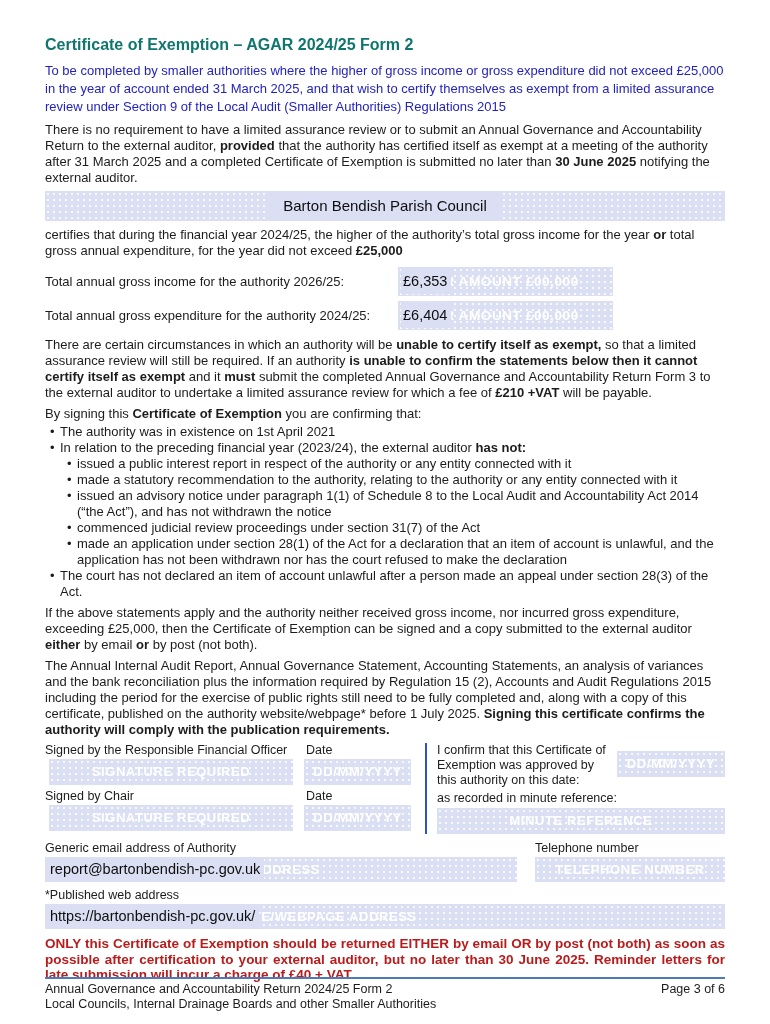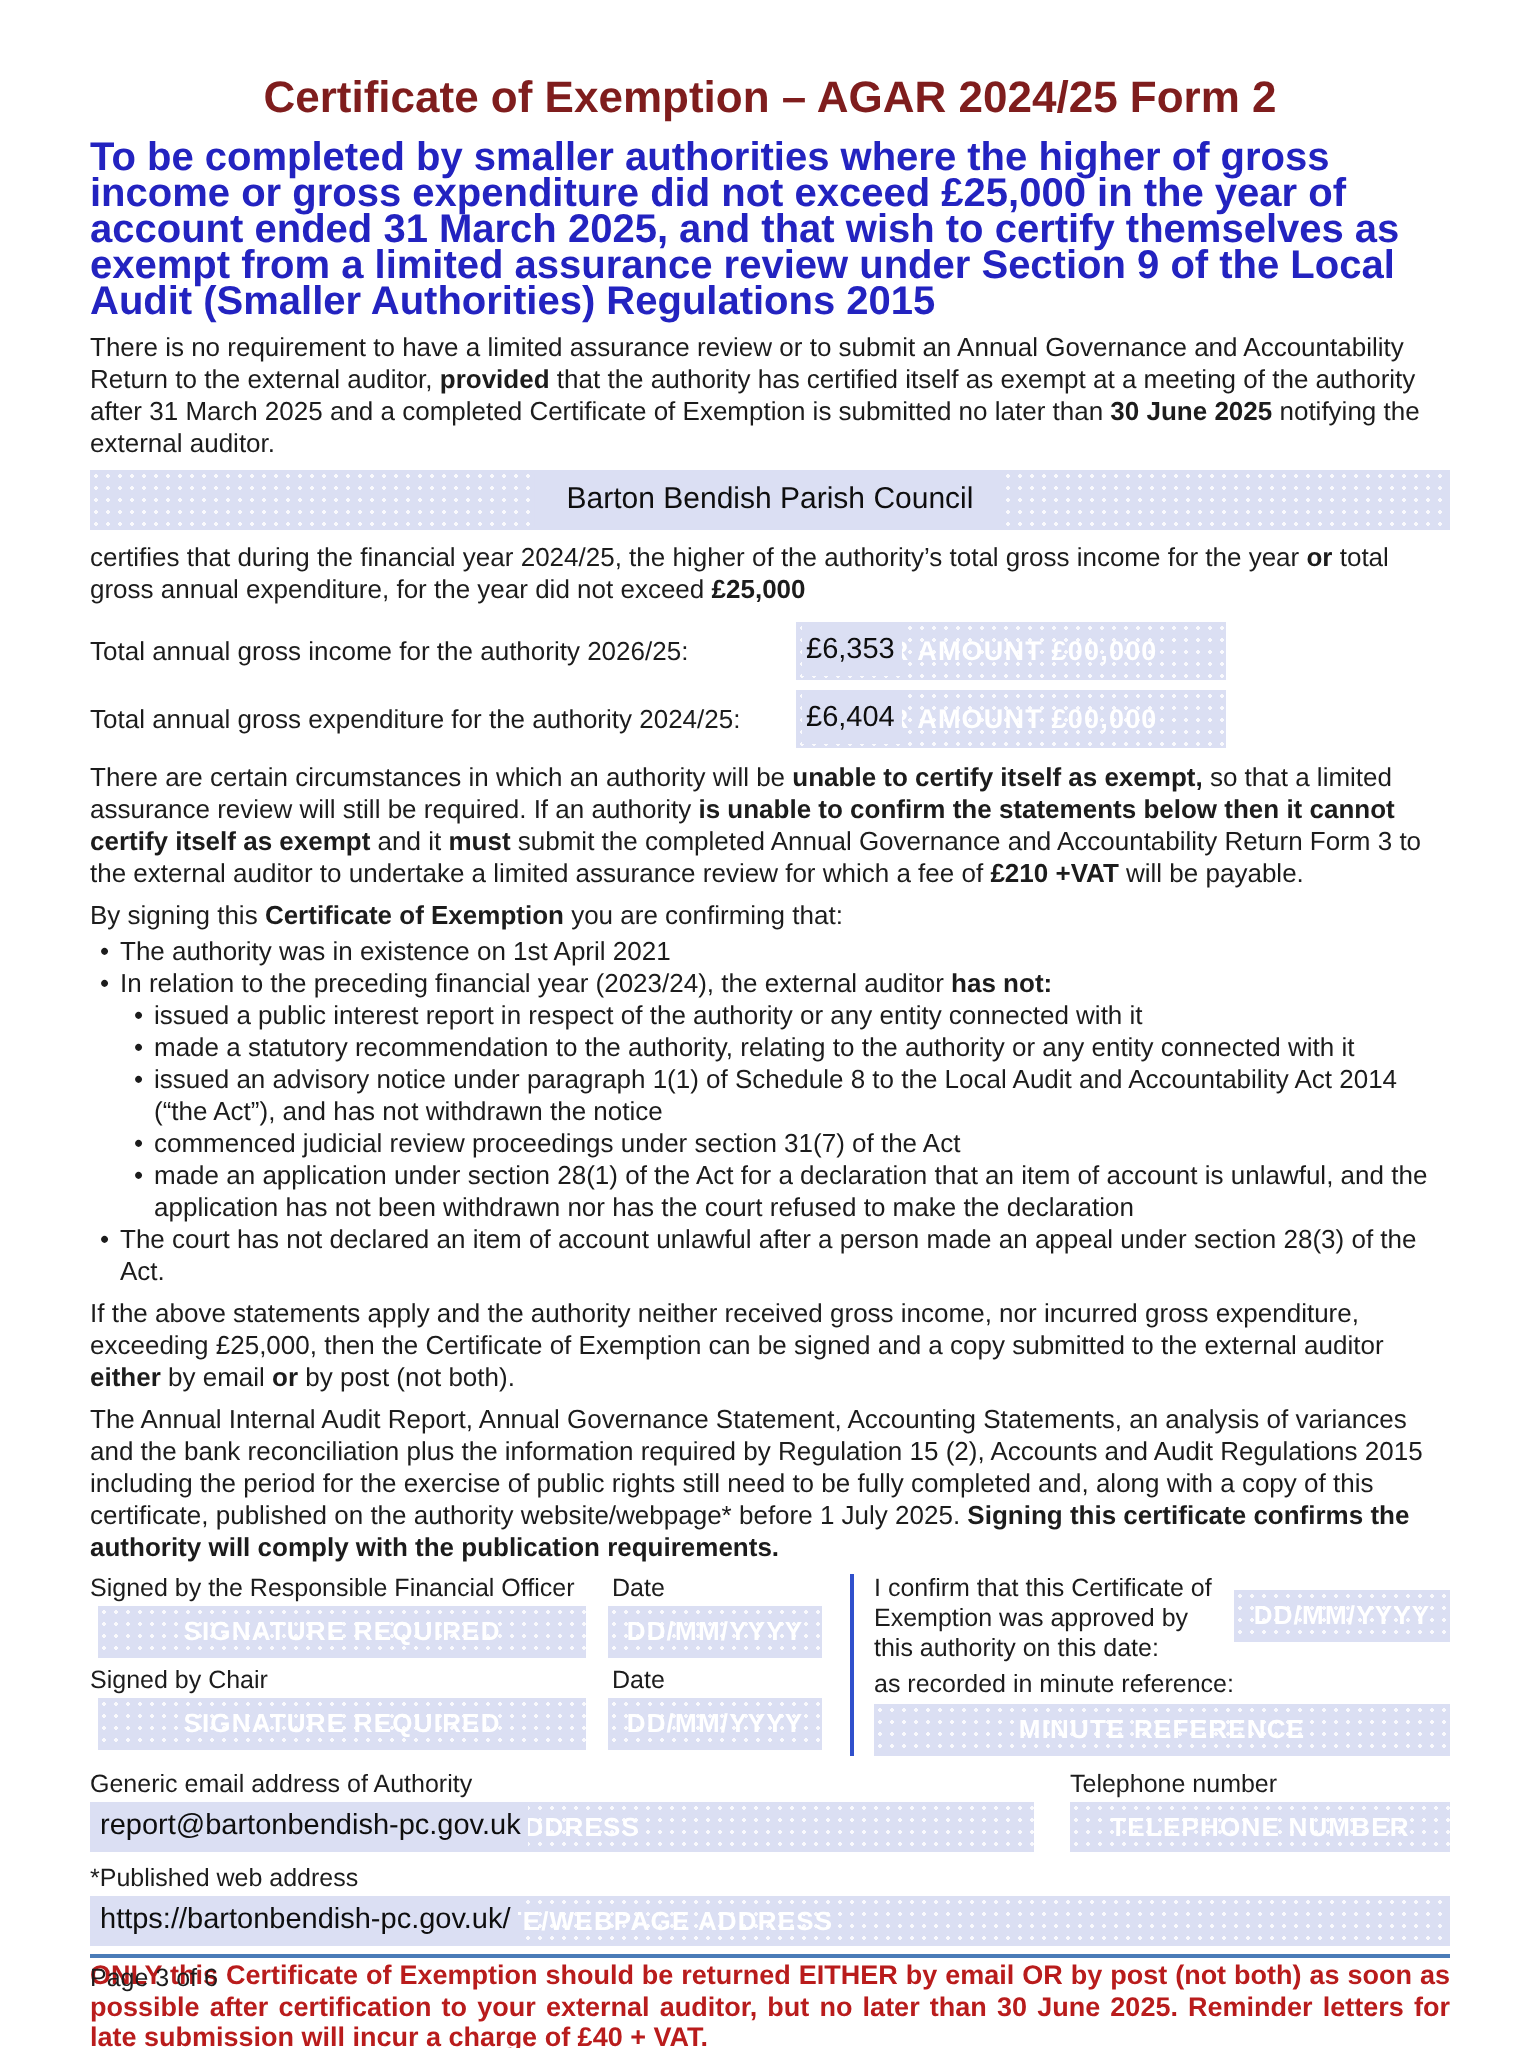--- a/index.html
+++ b/index.html
@@ -6,22 +6,22 @@
   html, body { margin: 0; padding: 0; background: #ffffff; }
   .page {
     position: relative;
     width: 770px; height: 1024px;
     background: #ffffff;
     font-family: "Liberation Sans", sans-serif;
     color: #1c1c1c;
     overflow: hidden;
     padding: 36px 45px 0 45px;
   }
-  .title { font-size: 22px; font-weight: bold; color: #7f1d1d; margin: 0 0 8px 0; text-align: center; }
-  .intro { font-size: 20px; line-height: 18px; color: #2323c0; margin: 0 0 6px 0; font-weight: 700; }
+  .title { font-size: 16px; font-weight: bold; color: #0f766e; margin: 0 0 8px 0; }
+  .intro { font-size: 13px; line-height: 18px; color: #2323c0; margin: 0 0 6px 0; font-weight: 400; }
   .body-text { font-size: 13px; line-height: 16px; margin: 0 0 5px 0; }
   .body-text span.b, .b { font-weight: bold; }
 
   
   .field {
     position: relative;
     background-color: #dbdff3;
     background-image: radial-gradient(circle, rgba(255,255,255,0.85) 0.9px, rgba(255,255,255,0) 1.05px);
     background-size: 6px 6px;
   }
@@ -226,16 +226,20 @@
 
   <div class="web-label">*Published web address</div>
   <div class="field web-field">
     <span class="wm">PUBLICLY AVAILABLE WEBSITE/WEBPAGE ADDRESS</span>
     <span class="val">https://bartonbendish-pc.gov.uk/</span>
   </div>
 
   <p class="closing">ONLY this Certificate of Exemption should be returned EITHER by email OR by post (not both) as soon as possible after certification to your external auditor, but no later than 30 June 2025. Reminder letters for late submission will incur a charge of £40 + VAT.</p>
 
   <div class="footer">
+    <div>
+      <div>Annual Governance and Accountability Return 2024/25 Form 2</div>
+      <div>Local Councils, Internal Drainage Boards and other Smaller Authorities</div>
+    </div>
     <div>Page 3 of 6</div>
   </div>
 
 </div>
 
 </body></html>

